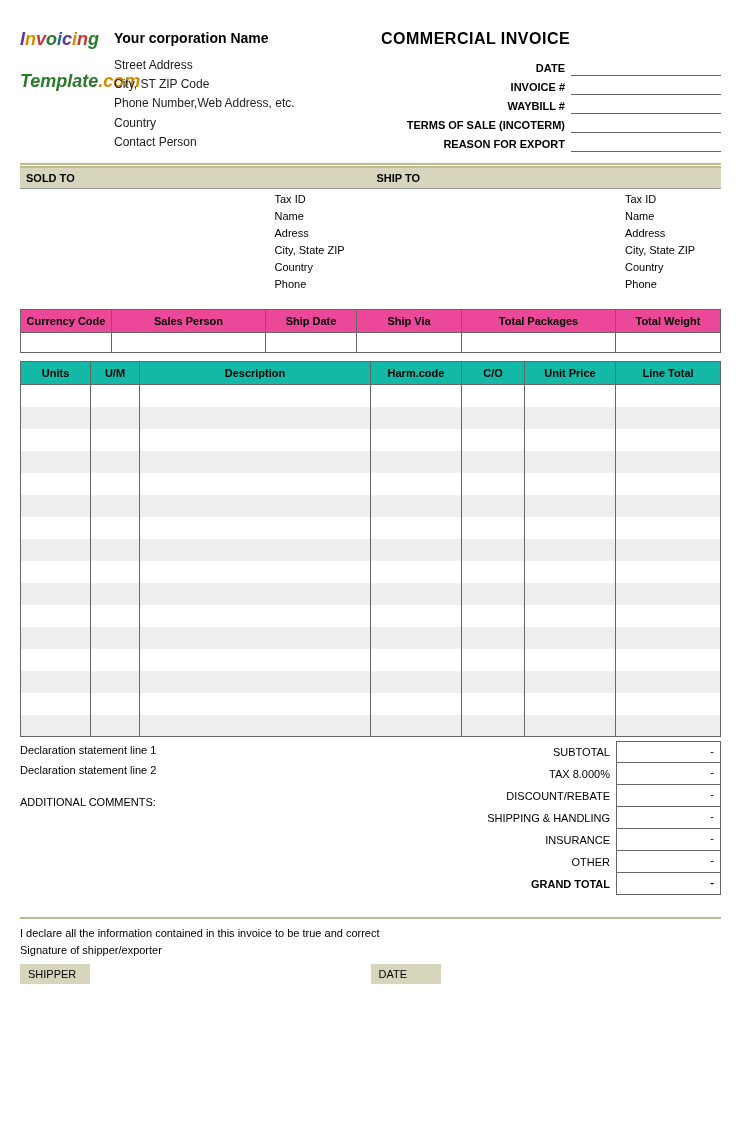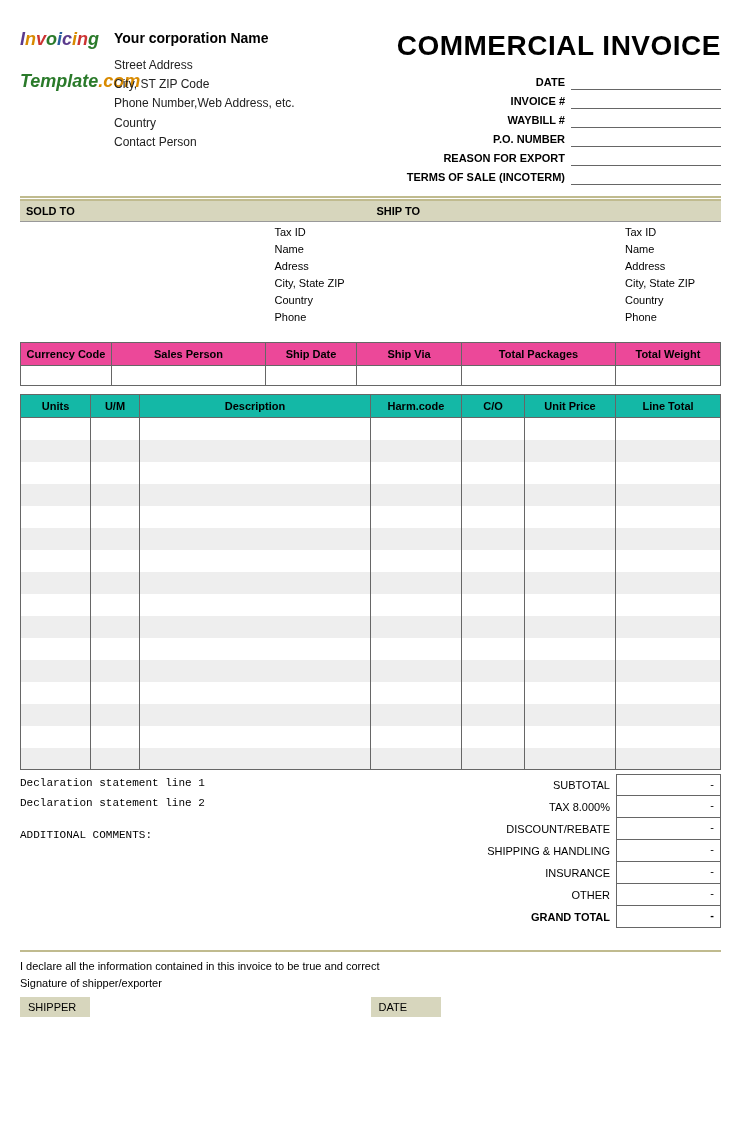--- a/index.html
+++ b/index.html
@@ -12,21 +12,21 @@
     background: #fff;
     width: 741px;
   }
   .header-row { display: flex; justify-content: space-between; }
   .header-left { display: flex; gap: 14px; }
   .logo { width: 80px; line-height: 1.1; }
   .logo .l1 { font-size: 18px; font-weight: bold; font-style: italic; }
   .logo .l2 { font-size: 18px; font-weight: bold; font-style: italic; margin-top: 22px; }
   .corp { font-size: 14px; font-weight: bold; margin-bottom: 10px; }
   .corp-lines div { font-size: 12px; line-height: 1.6; color: #222; }
-  .title { font-size: 28px; font-weight: bold; letter-spacing: 0.5px; text-align: right; }
+  .title { font-size: 16px; font-weight: bold; letter-spacing: 0.5px; }
   .meta { margin-top: 10px; }
   .meta-row { display: flex; justify-content: flex-end; align-items: center; height: 19px; }
   .meta-label { font-size: 11px; font-weight: bold; text-align: right; padding-right: 6px; min-width: 190px; }
   .meta-val { width: 150px; border-bottom: 1px solid #666; height: 16px; font-size: 11px; }
   .dbl-rule { margin: 10px 0 0 0; border-top: 2px solid #c0bb8f; border-bottom: 2px solid #c0bb8f; height: 5px; }
   .parties { display: flex; gap: 0; justify-content: flex-end; }
   .party { flex: 1; }
   .party-header { background: #d7d6bd; font-weight: bold; font-size: 11px; padding: 4px 6px; border-bottom: 1px solid #999; }
   .party-fields { padding: 2px 0 6px 0; }
   .field-row { display: flex; align-items: flex-end; padding: 2px 6px; flex-direction: column; }
@@ -35,21 +35,21 @@
   table { border-collapse: collapse; width: 100%; }
   .info-table { margin-top: 10px; }
   .info-table th { background: #ec4899; font-size: 11px; font-weight: bold; border: 1px solid #666; padding: 5px 4px; }
   .info-table td { border: 1px solid #666; height: 20px; font-size: 11px; padding: 2px 4px; }
   .items-table { margin-top: 8px; }
   .items-table th { background: #14b8a6; font-size: 11px; font-weight: bold; border: 1px solid #666; padding: 5px 4px; }
   .items-table td { border-left: 1px solid #666; border-right: 1px solid #666; height: 22px; font-size: 11px; padding: 0 4px; }
   .items-table tr.stripe td { background: #eeeeee; }
   .items-table tr.lastrow td { border-bottom: 1px solid #666; }
   .below { display: flex; margin-top: 4px; }
-  .below-left { flex: 1; font-size: 11px; line-height: 1.8; padding-right: 10px; font-family: Liberation Mono, monospace; }
+  .below-left { flex: 1; font-size: 11px; line-height: 1.8; padding-right: 10px; }
   .totals { width: 290px; }
   .tot-row { display: flex; height: 22px; align-items: center; }
   .tot-lbl { flex: 1; text-align: right; font-size: 11px; padding-right: 6px; }
   .tot-val { width: 105px; border-left: 1px solid #666; border-right: 1px solid #666; border-bottom: 1px solid #666; height: 22px; text-align: right; padding: 3px 6px; font-size: 11px; }
   .tot-row.first .tot-val { border-top: 1px solid #666; }
   .tot-row.grand .tot-lbl { font-weight: bold; }
   .tot-row.grand .tot-val { font-weight: bold; }
   .addc { margin-top: 12px; font-size: 11px; }
   .decl { margin-top: 22px; font-size: 11px; border-top: 2px solid #c0bb8f; padding-top: 6px; line-height: 1.5; }
   .sig-row { display: flex; margin-top: 6px; }
@@ -86,29 +86,25 @@
         </div>
       <div class="meta-row">
           <div class="meta-label">INVOICE #</div>
           <div class="meta-val"></div>
         </div>
       <div class="meta-row">
           <div class="meta-label">WAYBILL #</div>
           <div class="meta-val"></div>
         </div>
       <div class="meta-row">
-          <div class="meta-label">P.O. NUMBER</div>
+          <div class="meta-label">TERMS OF SALE (INCOTERM)</div>
           <div class="meta-val"></div>
         </div>
       <div class="meta-row">
           <div class="meta-label">REASON FOR EXPORT</div>
-          <div class="meta-val"></div>
-        </div>
-      <div class="meta-row">
-          <div class="meta-label">TERMS OF SALE (INCOTERM)</div>
           <div class="meta-val"></div>
         </div>
     </div>
   </div>
 </div>
 
 <div class="dbl-rule"></div>
 
 <div class="parties">
   <div class="party">

